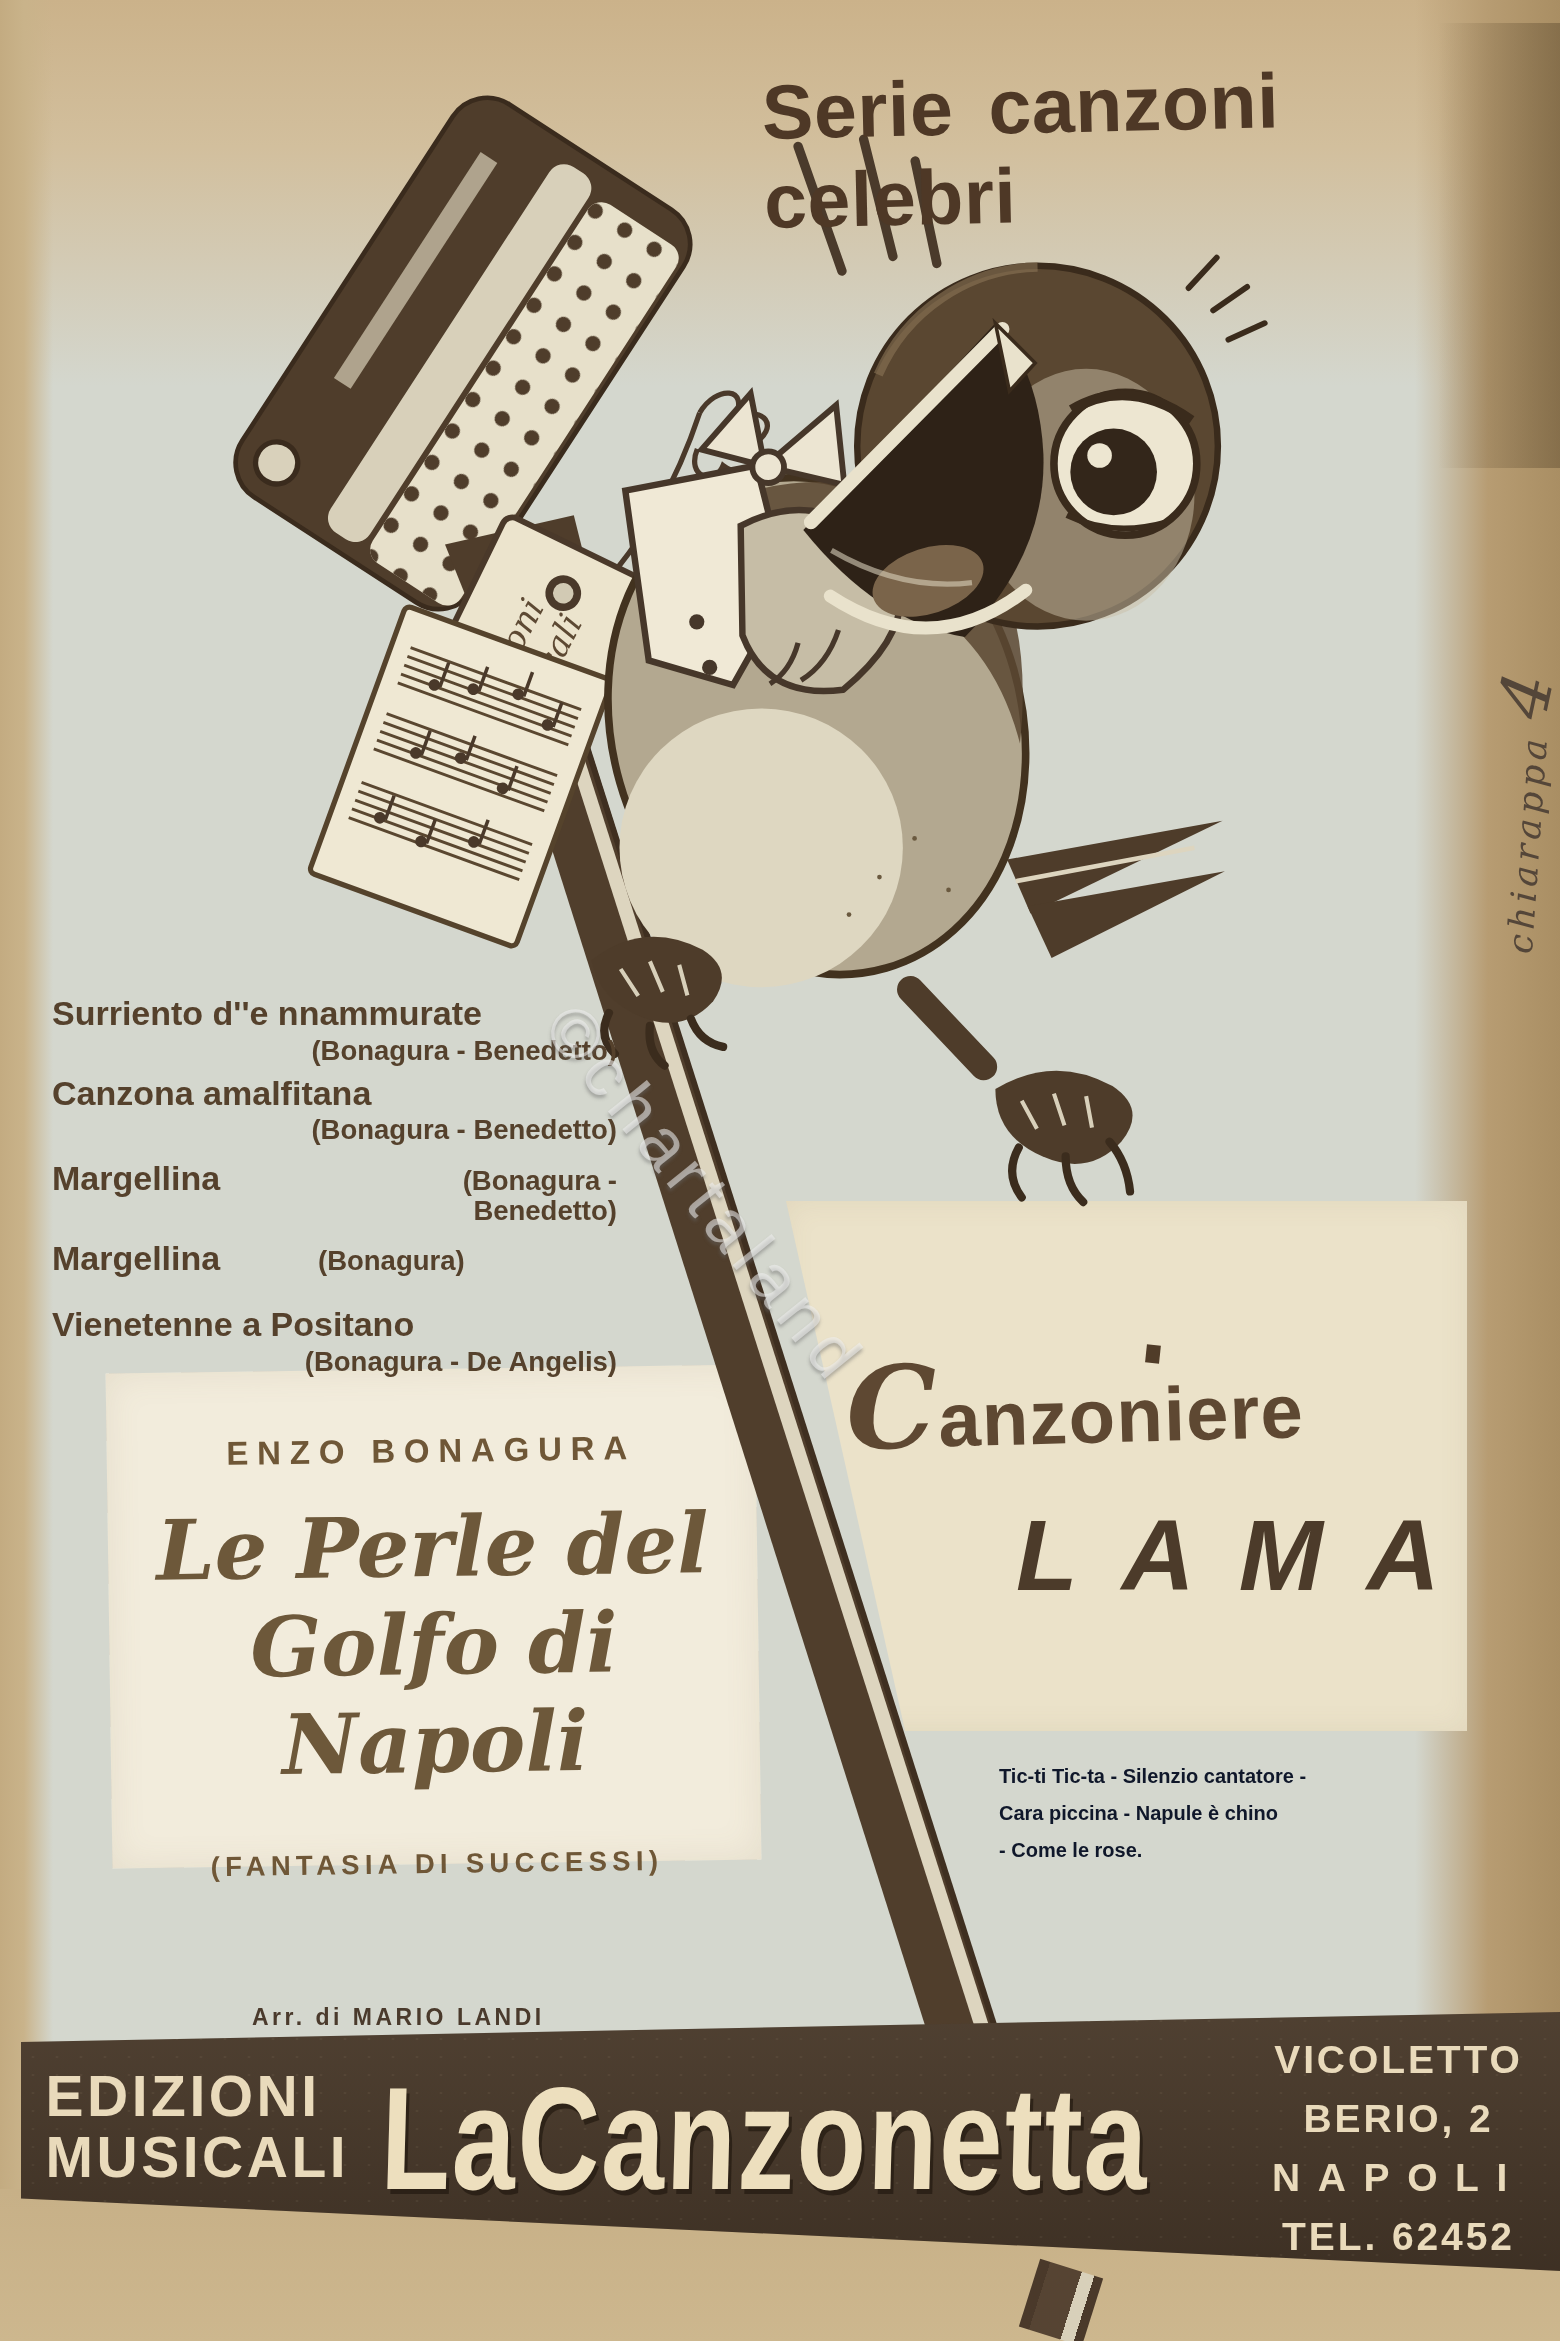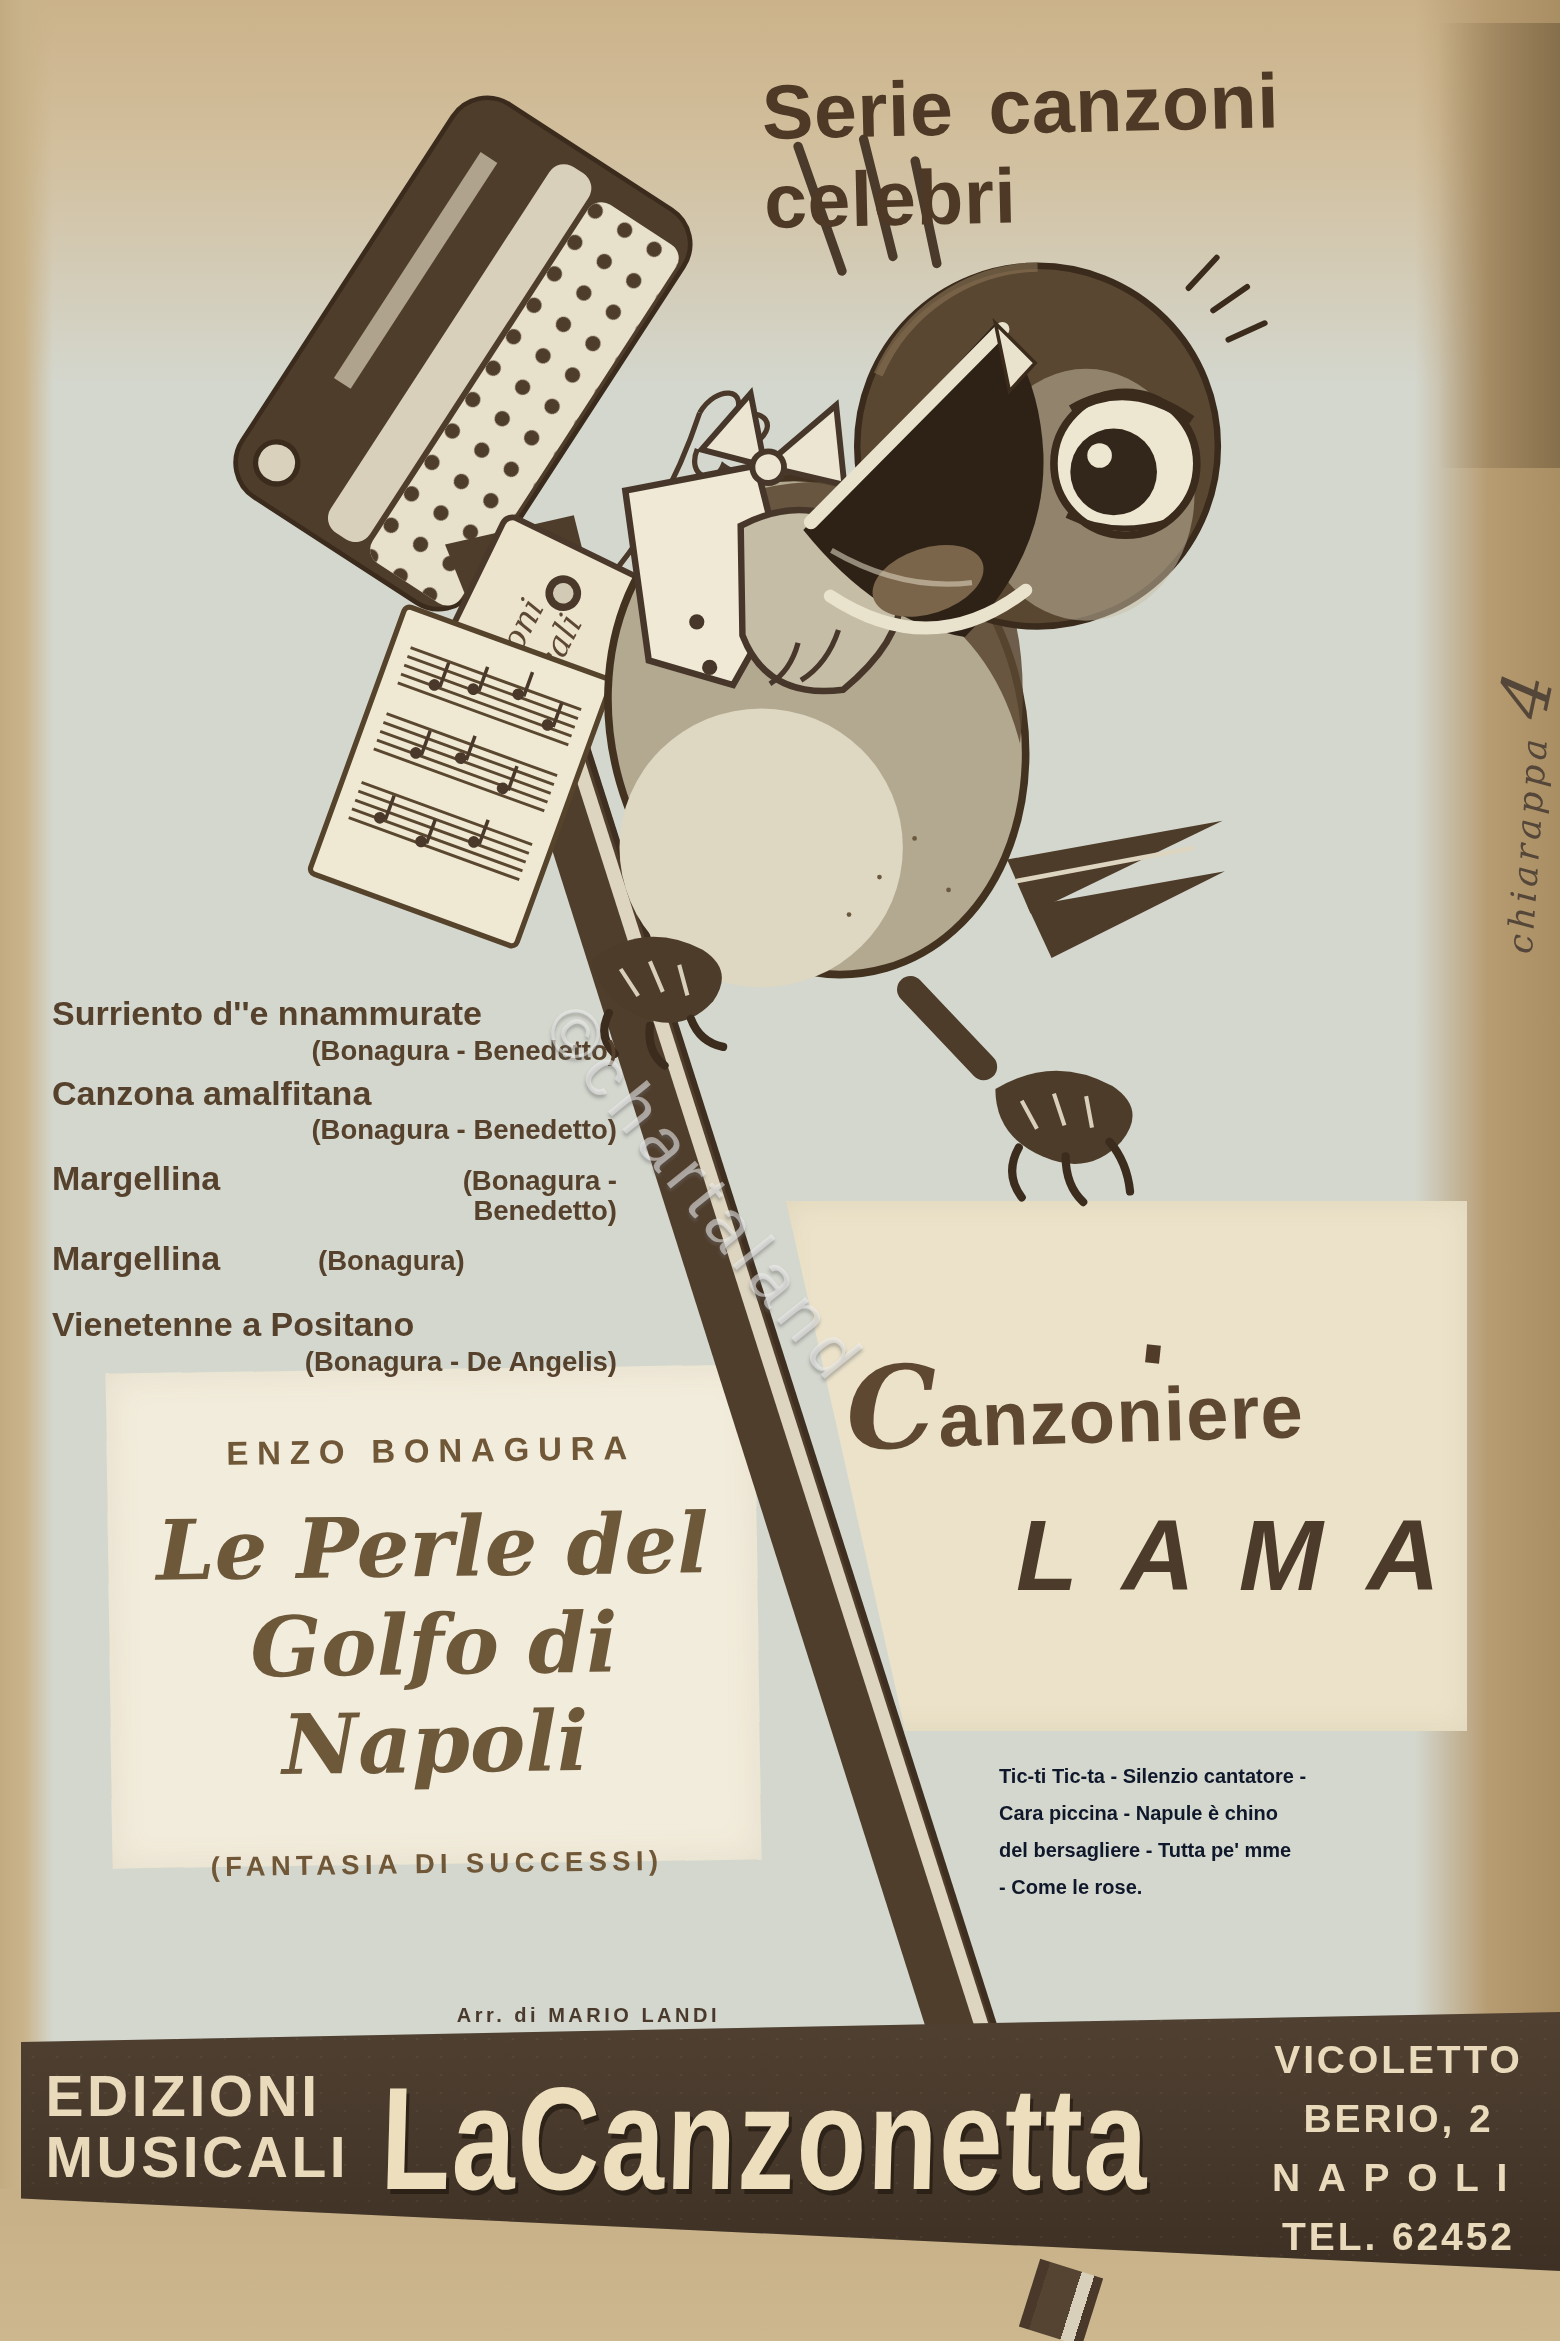--- a/index.html
+++ b/index.html
@@ -24,21 +24,21 @@
   .song-row-inline .song-title{width:266px;flex:none;}
   .song-row-inline .grow{flex:1;text-align:right;}
   .mt16{margin-top:9.4px;}.mt26{margin-top:15px;}.mt24{margin-top:14px;}.mt22{margin-top:29px;}
 
   .panel-left{position:absolute;left:109px;top:1369px;width:649px;height:495px;background:#f2ecdc;transform:rotate(-0.8deg);box-shadow:inset 0 0 35px rgba(140,115,80,.12);z-index:2;text-align:center;}
   .feature-author{margin-top:64px;font-size:33px;font-weight:bold;letter-spacing:8.8px;color:#6f5737;line-height:35px;}
   .feature-title{font-family:"DejaVu Serif",serif;font-style:italic;font-weight:bold;font-size:83px;line-height:98px;color:#6d583a;}
   .feature-title.first{margin-top:30px;}
   .feature-subtitle{margin-top:56px;font-size:27.5px;font-weight:bold;letter-spacing:5.3px;color:#6f5737;}
 
-  .arranger{position:absolute;left:252px;top:2004px;width:468px;text-align:right;font-size:20px;font-weight:bold;letter-spacing:3.5px;color:#4a3a2c;z-index:4;}
+  .arranger{position:absolute;left:252px;top:2004px;width:468px;text-align:left;font-size:23px;font-weight:bold;letter-spacing:3.5px;color:#4a3a2c;z-index:4;}
 
   .panel-right{position:absolute;left:786px;top:1201px;width:681px;height:530px;background:#ebe2c9;clip-path:polygon(0 0,100% 0,100% 100%,17.5% 100%);box-shadow:inset 0 0 29px rgba(140,115,80,.10);z-index:2;}
   .canzoniere-label{position:absolute;left:846px;top:1336px;font-size:76px;font-weight:bold;color:#5e4832;letter-spacing:1.2px;transform:rotate(-1.5deg);z-index:4;}
   .canzoniere-label::first-letter{font-family:"DejaVu Serif",serif;font-style:italic;font-size:1.5em;}
   .print-dot{position:absolute;left:1146px;top:1345px;width:14px;height:17.6px;background:#503c28;transform:rotate(6deg);z-index:4;}
   .lama-name{position:absolute;left:1016px;top:1498px;font-size:101px;font-weight:bold;font-style:italic;letter-spacing:44px;color:#4c3b2a;z-index:4;}
   .tic-songs{position:absolute;left:999px;top:1758px;width:527px;font-size:20px;font-weight:bold;line-height:37px;color:#0f172a;z-index:4;}
 
   .signature{position:absolute;left:1468px;top:950px;transform:rotate(-86deg);transform-origin:0 0;font-family:"DejaVu Serif",serif;font-style:italic;font-size:35px;letter-spacing:4.7px;color:#544639;white-space:nowrap;z-index:4;}
   .signature .sig-numeral{display:inline-block;font-size:69px;margin-left:16.4px;transform:rotate(8deg);}
@@ -223,21 +223,20 @@
     <div class="song-title mt22">Vienetenne a Positano</div>
     <div class="song-credit credit-right">(Bonagura - De Angelis)</div>
   </div>
 
   <div class="print-dot"></div>
   <div class="canzoniere-label">Canzoniere</div>
   <div class="lama-name">LAMA</div>
   <div class="tic-songs">
     <div>Tic-ti Tic-ta - Silenzio cantatore -</div>
     <div>Cara piccina - Napule è chino</div>
-    <div>del bersagliere - Tutta pe' mme</div>
     <div>- Come le rose.</div>
   </div>
 
   <div class="arranger">Arr. di MARIO LANDI</div>
 
   <div class="signature">
     <span>chiarappa</span><span class="sig-numeral">4</span>
   </div>
 
   <div class="bottom-bar">

